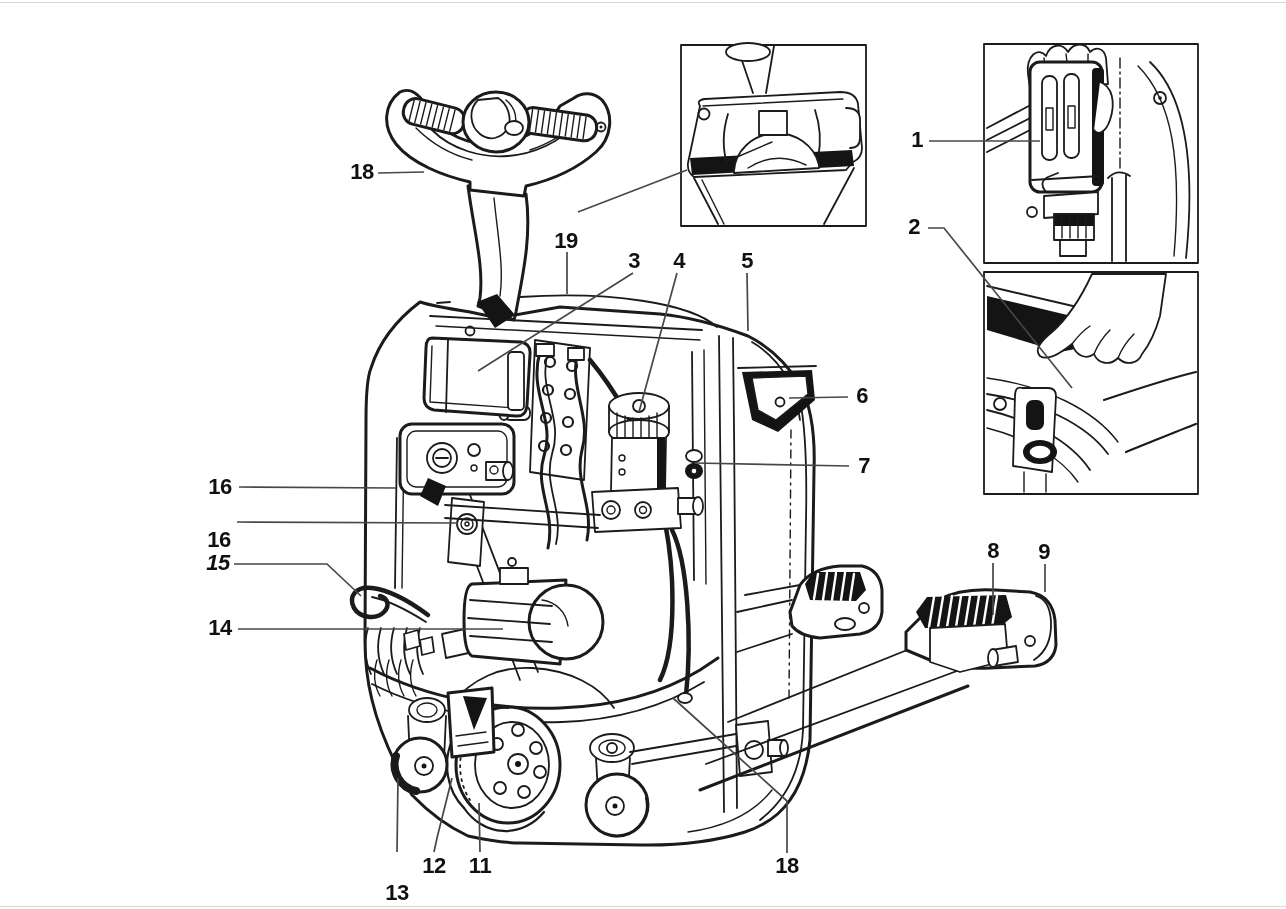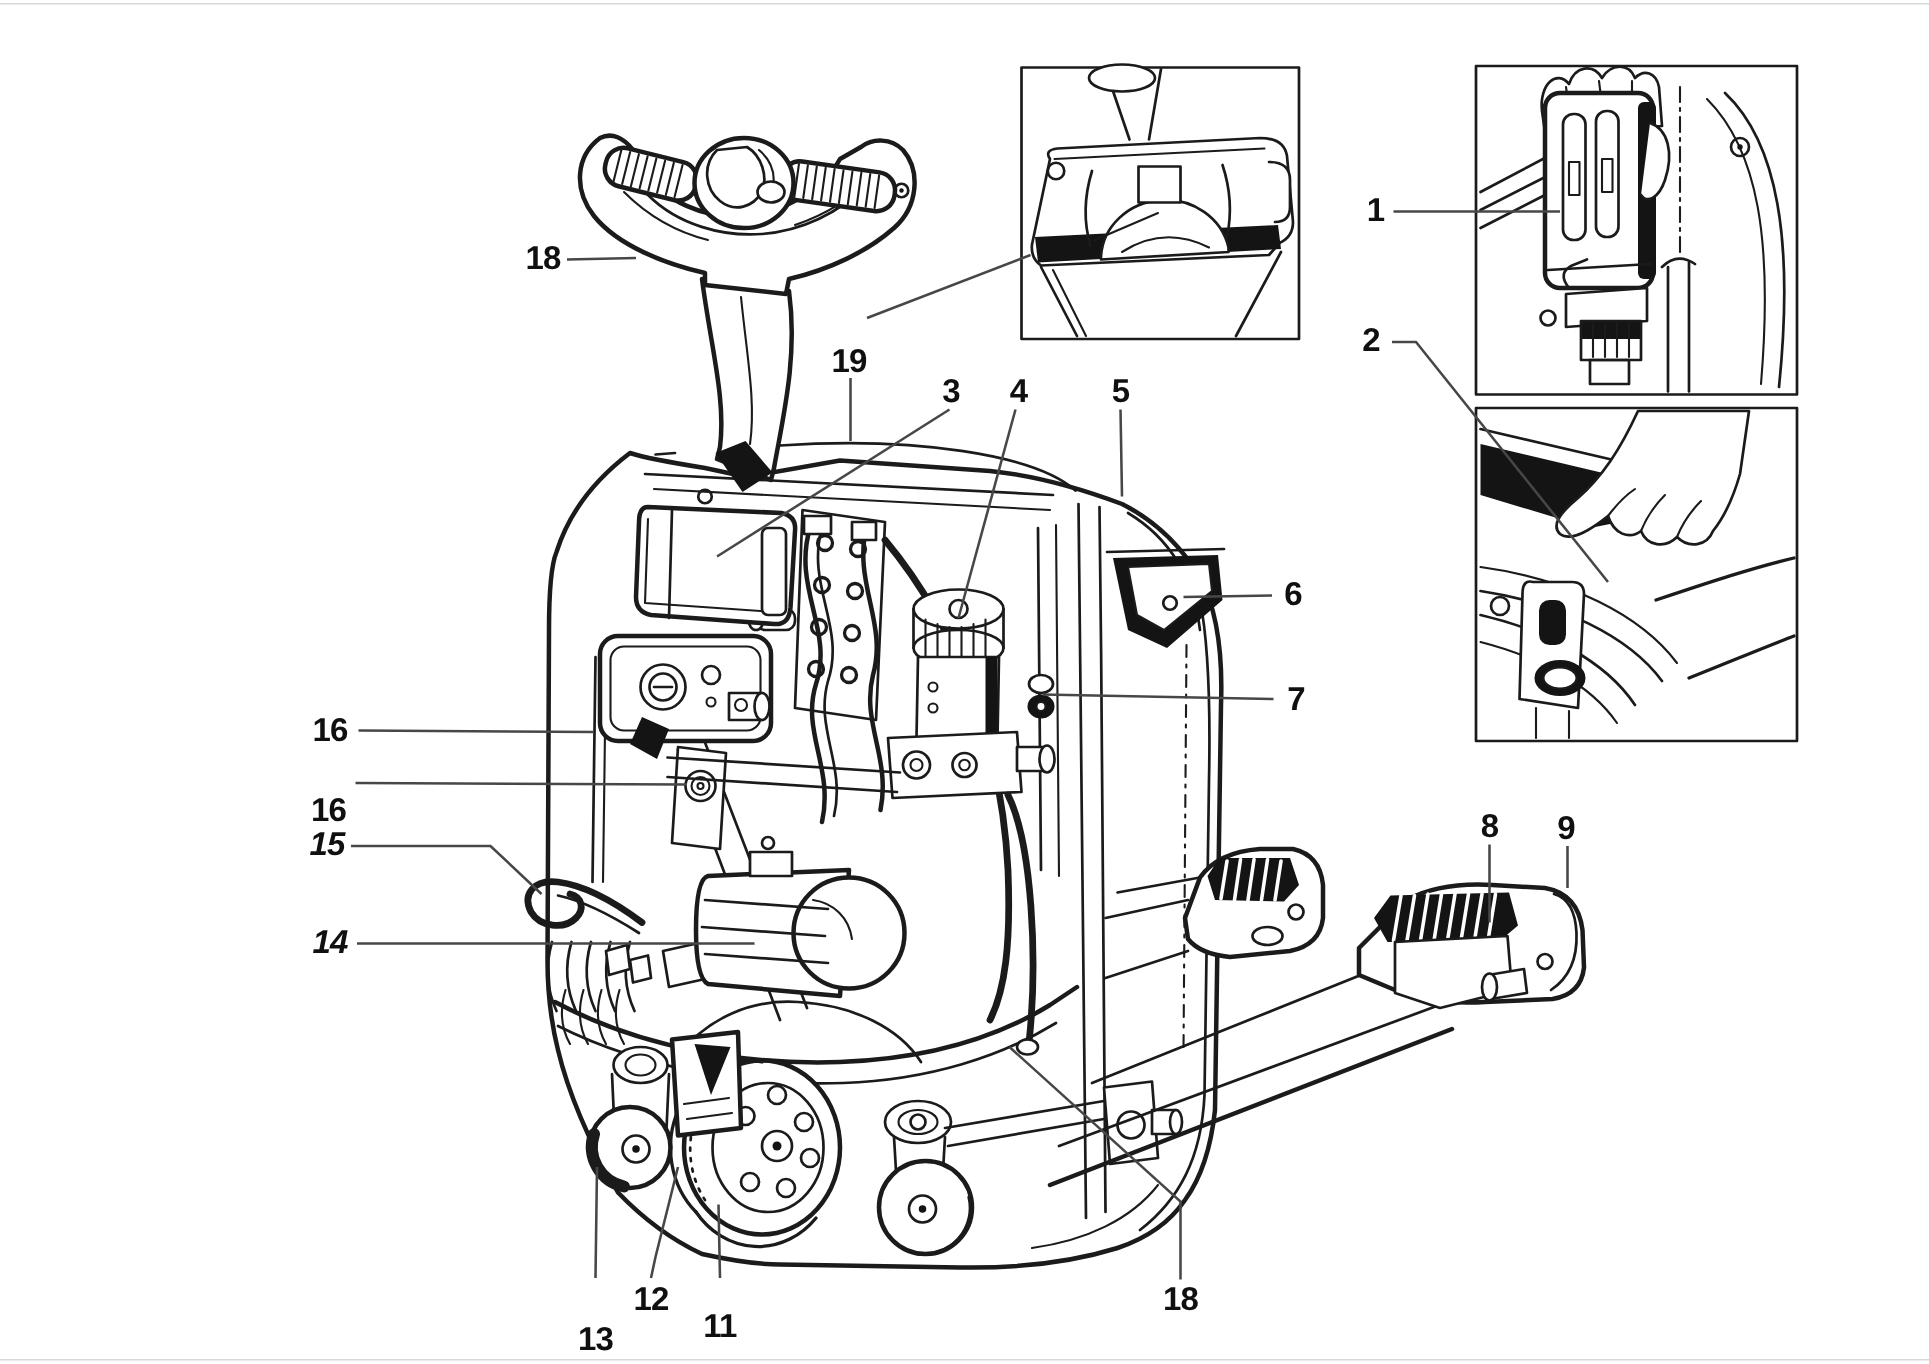--- a/index.html
+++ b/index.html
@@ -391,23 +391,23 @@
       <div class="callout" style="left: 917px; top: 140px;">1</div>
       <div class="callout" style="left: 914px; top: 227px;">2</div>
       <div class="callout" style="left: 634px; top: 261px;">3</div>
       <div class="callout" style="left: 679px; top: 261px;">4</div>
       <div class="callout" style="left: 747px; top: 261px;">5</div>
       <div class="callout" style="left: 862px; top: 396px;">6</div>
       <div class="callout" style="left: 864px; top: 466px;">7</div>
       <div class="callout" style="left: 993px; top: 551px;">8</div>
       <div class="callout" style="left: 1044px; top: 552px;">9</div>
       <div class="callout" style="left: 787px; top: 866px;">18</div>
-      <div class="callout" style="left: 480px; top: 884px;">11</div>
+      <div class="callout" style="left: 480px; top: 866px;">11</div>
       <div class="callout" style="left: 434px; top: 866px;">12</div>
       <div class="callout" style="left: 397px; top: 866px; margin-top: 27px;">13</div>
-      <div class="callout" style="left: 220px; top: 628px; font-style: italic;">14</div>
+      <div class="callout" style="left: 220px; top: 628px;">14</div>
       <div class="callout" style="left: 218px; top: 563px; font-style: italic;">15</div>
       <div class="callout" style="left: 219px; top: 514px; margin-top: 26px;">16</div>
       <div class="callout" style="left: 220px; top: 487px;">16</div>
       <div class="callout" style="left: 362px; top: 172px;">18</div>
       <div class="callout" style="left: 566px; top: 222px; margin-top: 19px;">19</div>
     </div>
 </div>
 
 </body></html>

